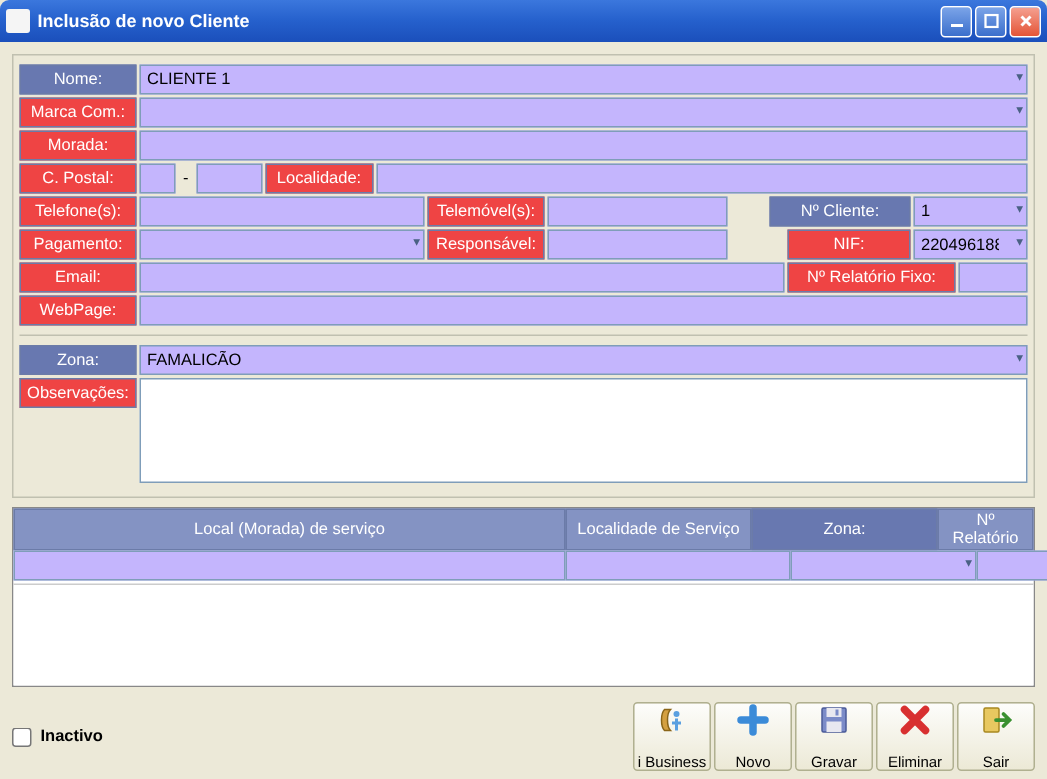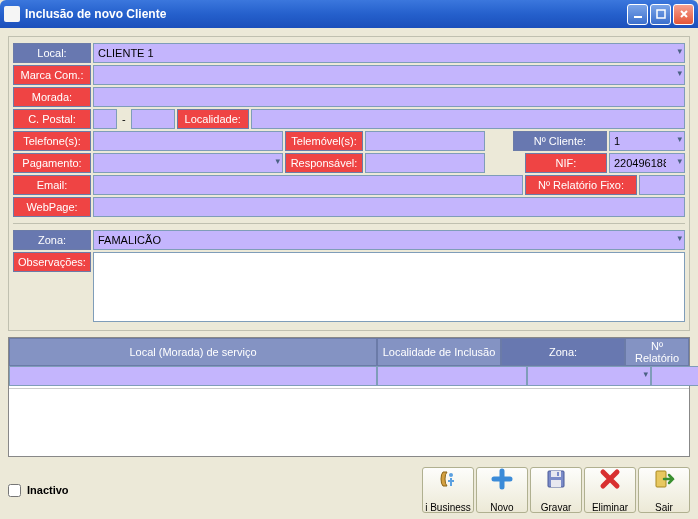--- a/index.html
+++ b/index.html
@@ -79,21 +79,21 @@
 </div>
 
 <div class="content">
 
   <div class="section-panel">
   <table class="form-table">
 
     <tbody>
           <tr>
       <td class="label-cell">
-              <div class="field-label field-label-dark">Local:</div>
+              <div class="field-label field-label-dark">Nome:</div>
             </td>
       <td class="main-cell">
         <div class="combo-wrap" style="width:100%"><input class="txt" type="text" value="CLIENTE 1" style=""></div>
       </td>
     </tr>
 
     <tr>
       <td class="label-cell">
               <div class="field-label">Marca Com.:</div>
             </td>
@@ -200,21 +200,21 @@
         <textarea class="obs" style=""></textarea>
       </td>
     </tr>
   </tbody>
       </table>
   </div>
 
   <div class="grid">
     <div class="grid-header">
       <div class="grid-header-cell" style="flex:0 0 368px">Local (Morada) de serviço</div>
-      <div class="grid-header-cell" style="flex:0 0 124px">Localidade de Inclusão</div>
+      <div class="grid-header-cell" style="flex:0 0 124px">Localidade de Serviço</div>
       <div class="grid-header-cell field-label-dark" style="flex:0 0 124px;background:#6878B0">Zona:</div>
       <div class="grid-header-cell" style="flex:1">Nº Relatório</div>
     </div>
     <div class="grid-inputs">
       <input class="txt" style="flex: 0 0 368px;" value="">
       <input class="txt" style="flex: 0 0 124px;" value="">
       <div class="combo-wrap" style="flex:0 0 124px"><input class="txt" style="width: 100%;" value=""></div>
       <input class="txt" style="flex: 1 1 0%;" value="">
     </div>
     <div class="grid-body"></div>

